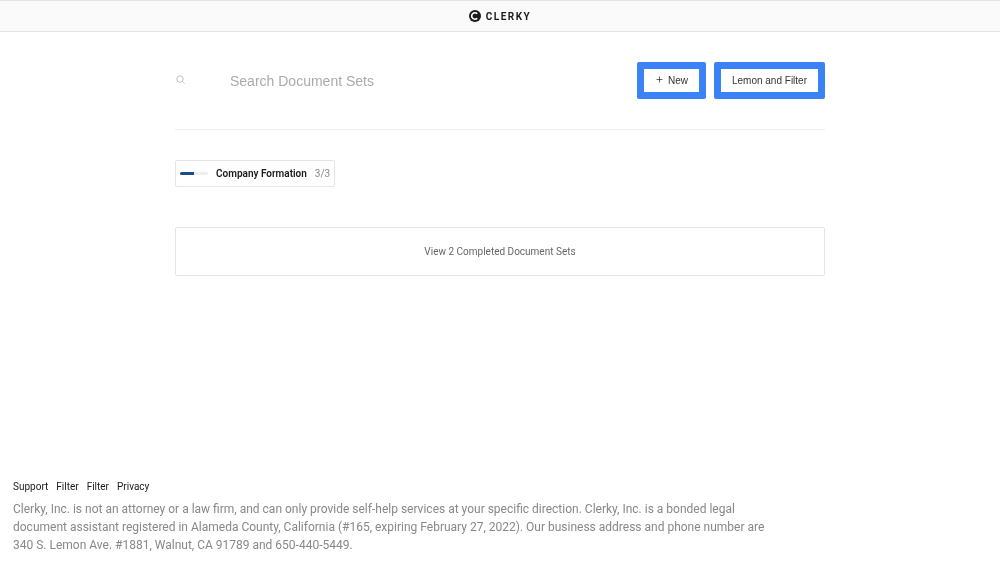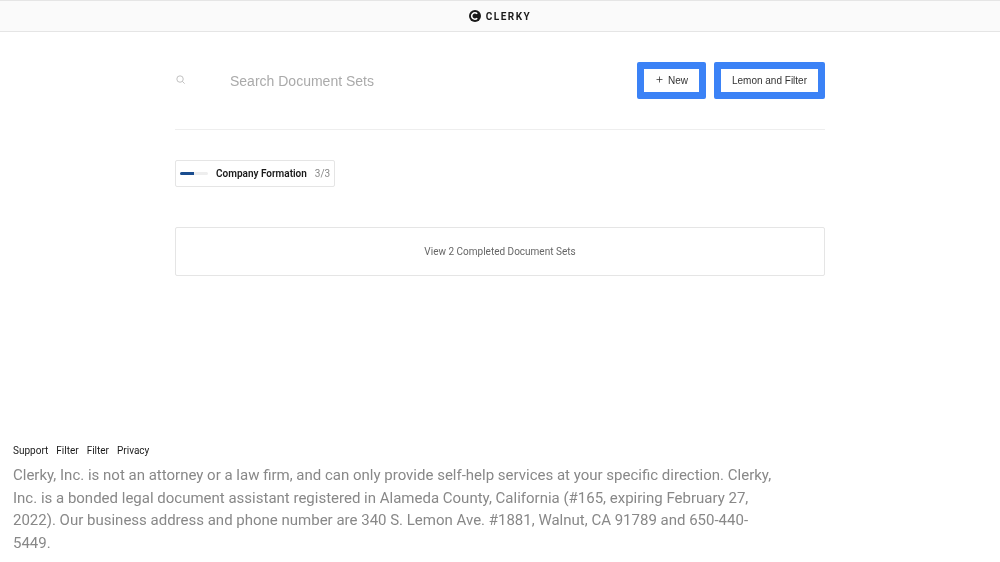--- a/index.html
+++ b/index.html
@@ -35,21 +35,21 @@
     .docset-title { font-weight: 600; font-size: 10px; }
     .docset-count { color: #888; font-size: 10px; }
     
     
     .completed { margin-top: 40px; border: 1px solid #e5e5e5; border-radius: 2px; padding: 18px; text-align: center; font-size: 10px; color: #666; cursor: pointer; }
     
     
     .footer { padding: 10px 13px 8px 13px; }
     .footer-links { display: flex; gap: 8px; margin-bottom: 8px; }
     .footer-link { font-size: 10px; color: #1a1a1a; cursor: pointer; margin-top: 27px; }
-    .footer-disclaimer { font-size: 15px; color: #888; line-height: 1.5; max-width: 760px; }
+    .footer-disclaimer { font-size: 12px; color: #888; line-height: 1.5; max-width: 760px; }
   </style>
 </head>
 <body>
 
 <div class="page">
   <div class="header">
     <div class="logo">
       <span class="logo-mark">
         <svg width="12" height="12" viewBox="0 0 12 12">
             <circle cx="6" cy="6" r="6" fill="#1a1a1a"></circle>

